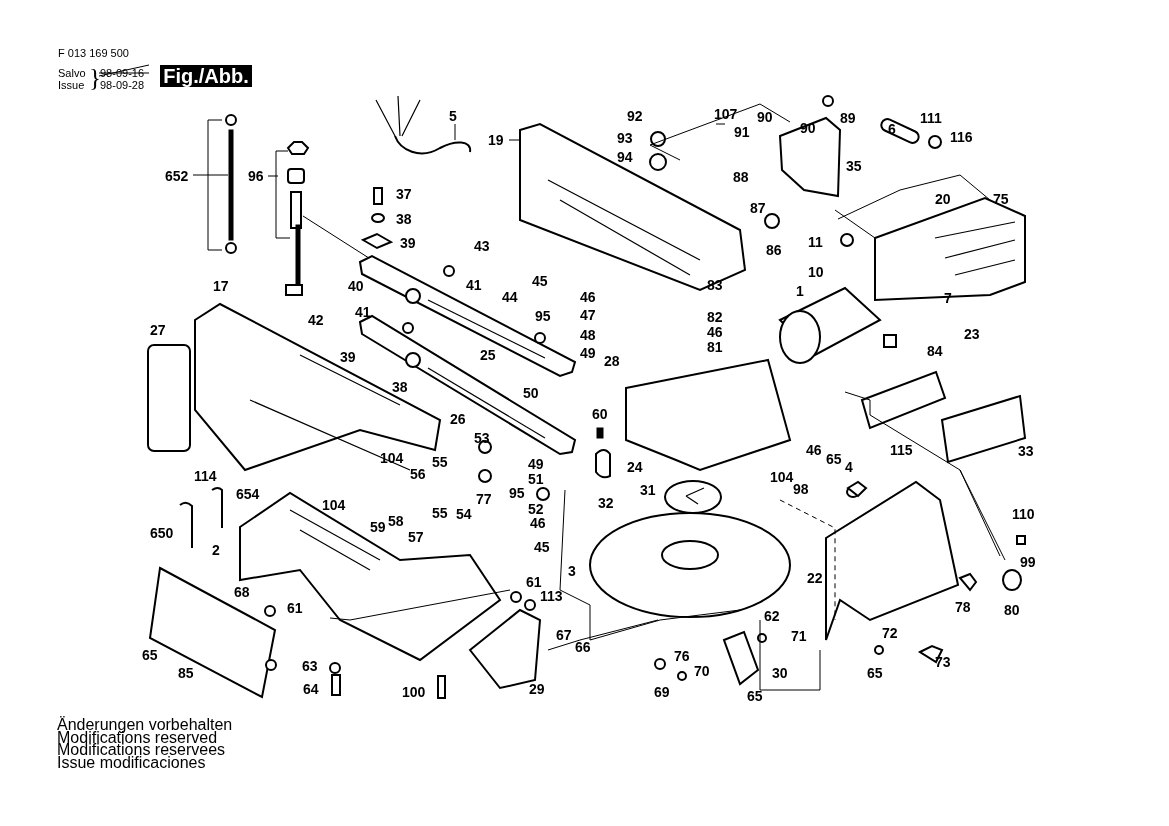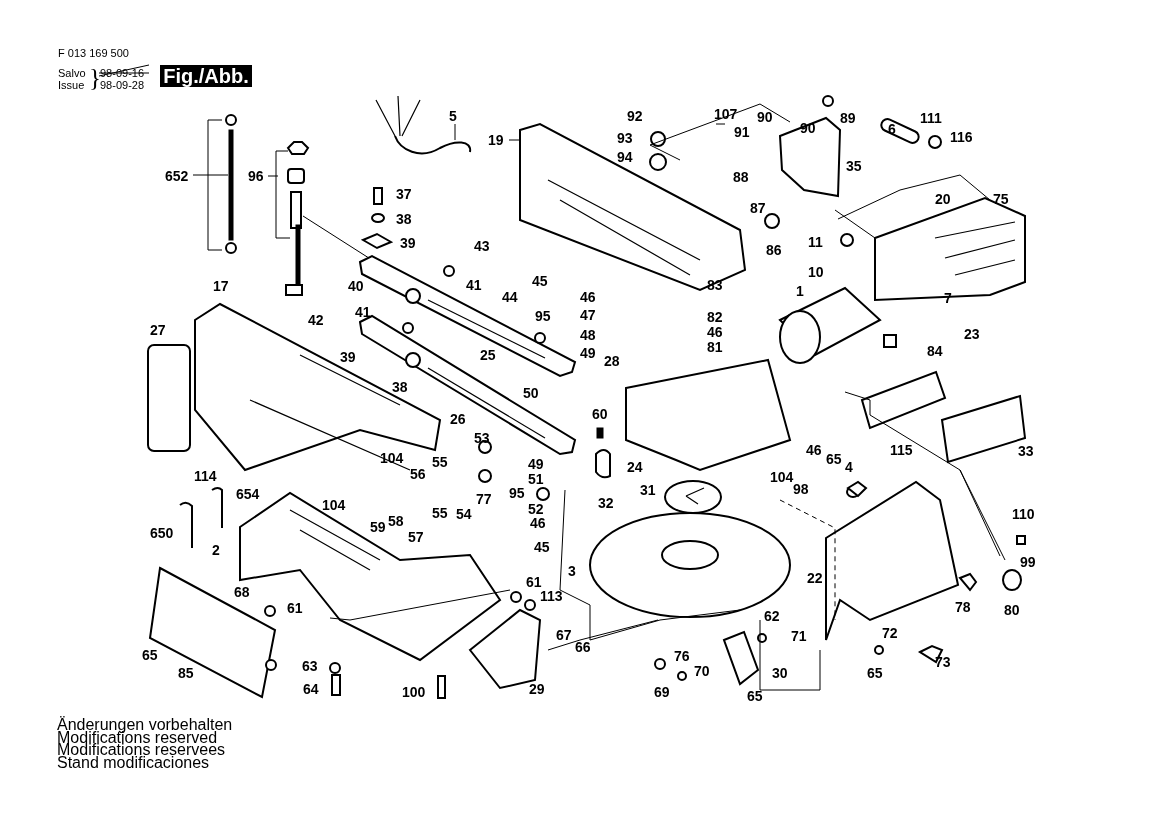--- a/index.html
+++ b/index.html
@@ -34,21 +34,21 @@
     <line x1="0" y1="12" x2="50" y2="1" stroke="#000" stroke-width="1"></line>
     <line x1="0" y1="9" x2="50" y2="9" stroke="#000" stroke-width="1"></line>
   </svg>
 <div id="issue-date">98-09-28</div>
 <div id="figbox">Fig./Abb. 1</div>
 
 <div id="disclaimer">
   <div>Änderungen vorbehalten</div>
   <div>Modifications reserved</div>
   <div>Modifications reservees</div>
-  <div>Stand modificaciones</div>
+  <div>Issue modificaciones</div>
 </div>
 
 <svg id="diagram" width="1169" height="826" viewBox="0 0 1169 826">
 
   <g>
     <polyline class="lead" points="222,120 208,120 208,250 222,250"></polyline>
     <rect x="229" y="130" width="4" height="110" class="blk"></rect>
     <circle cx="231" cy="120" r="5" class="part"></circle>
     <circle cx="231" cy="248" r="5" class="part"></circle>
   </g>

